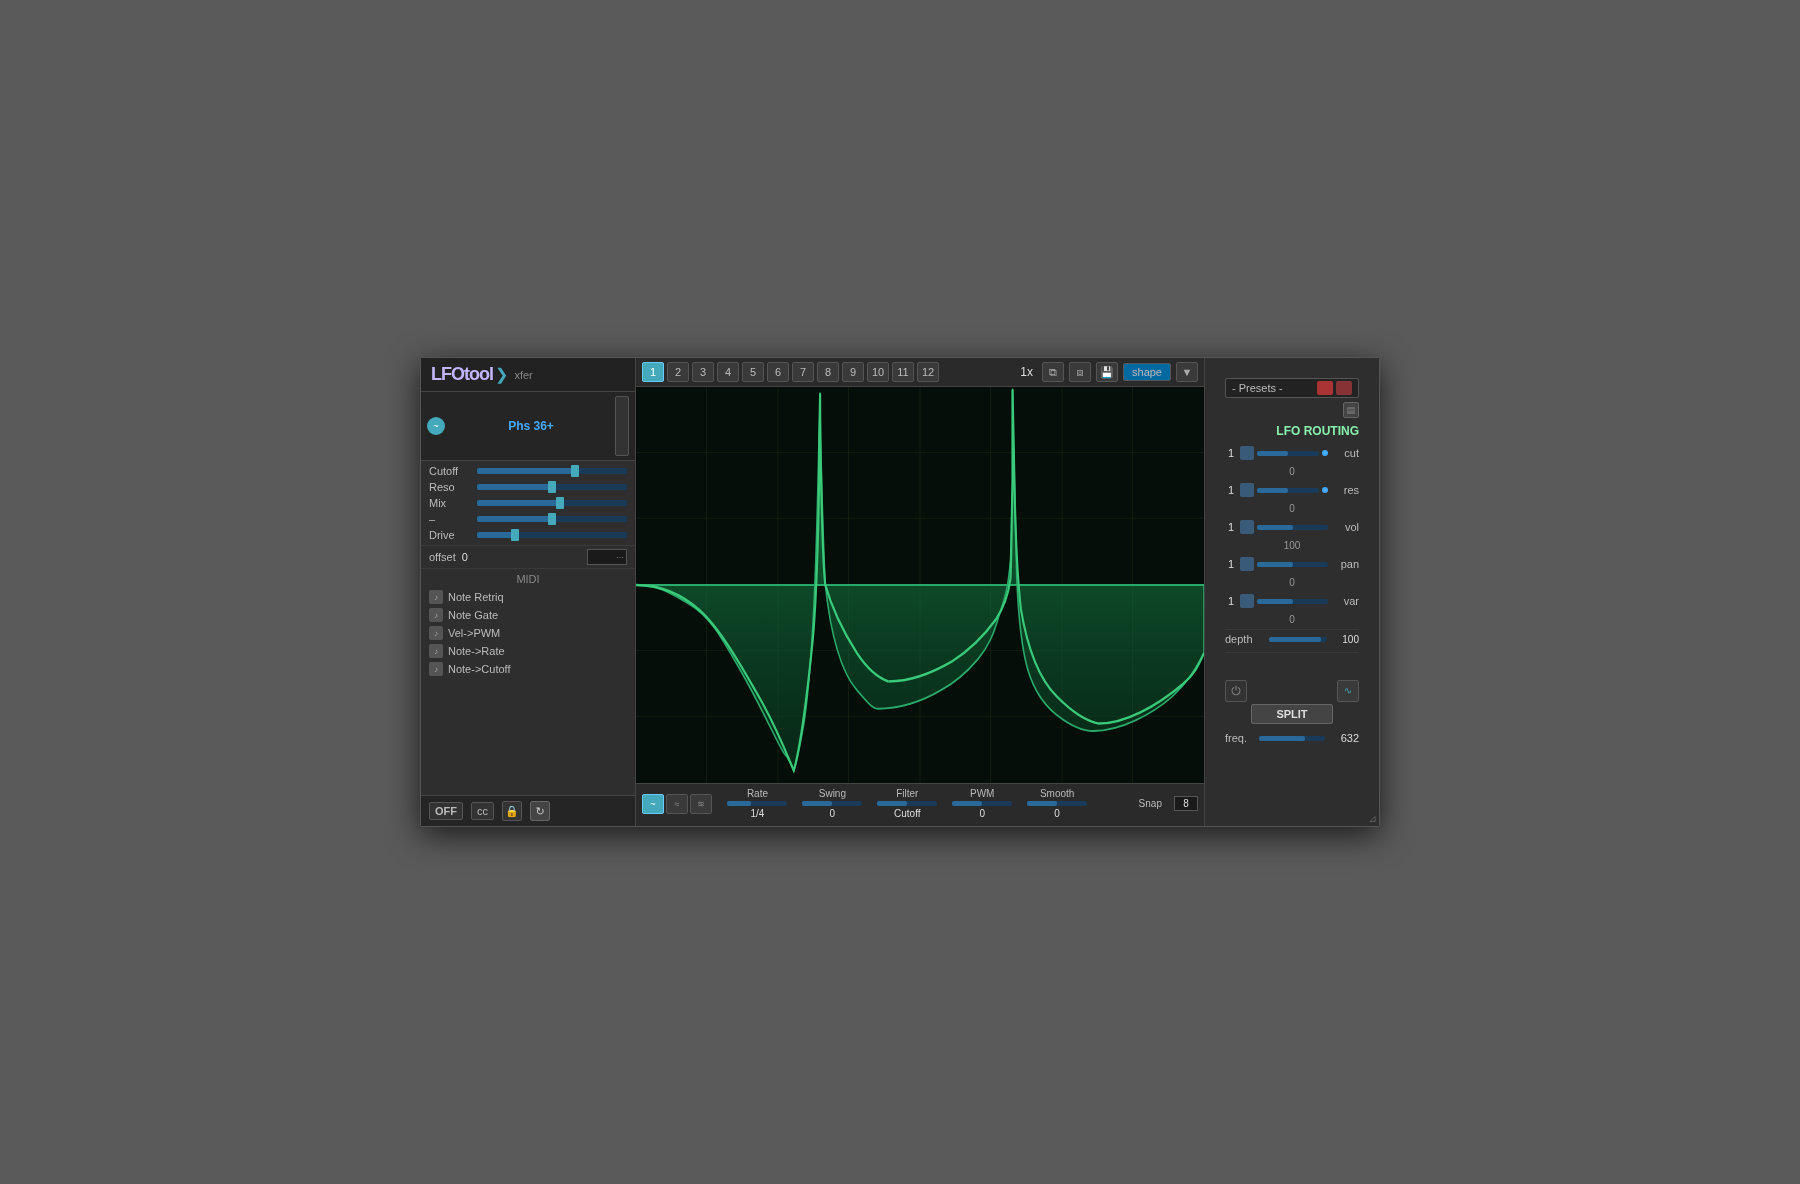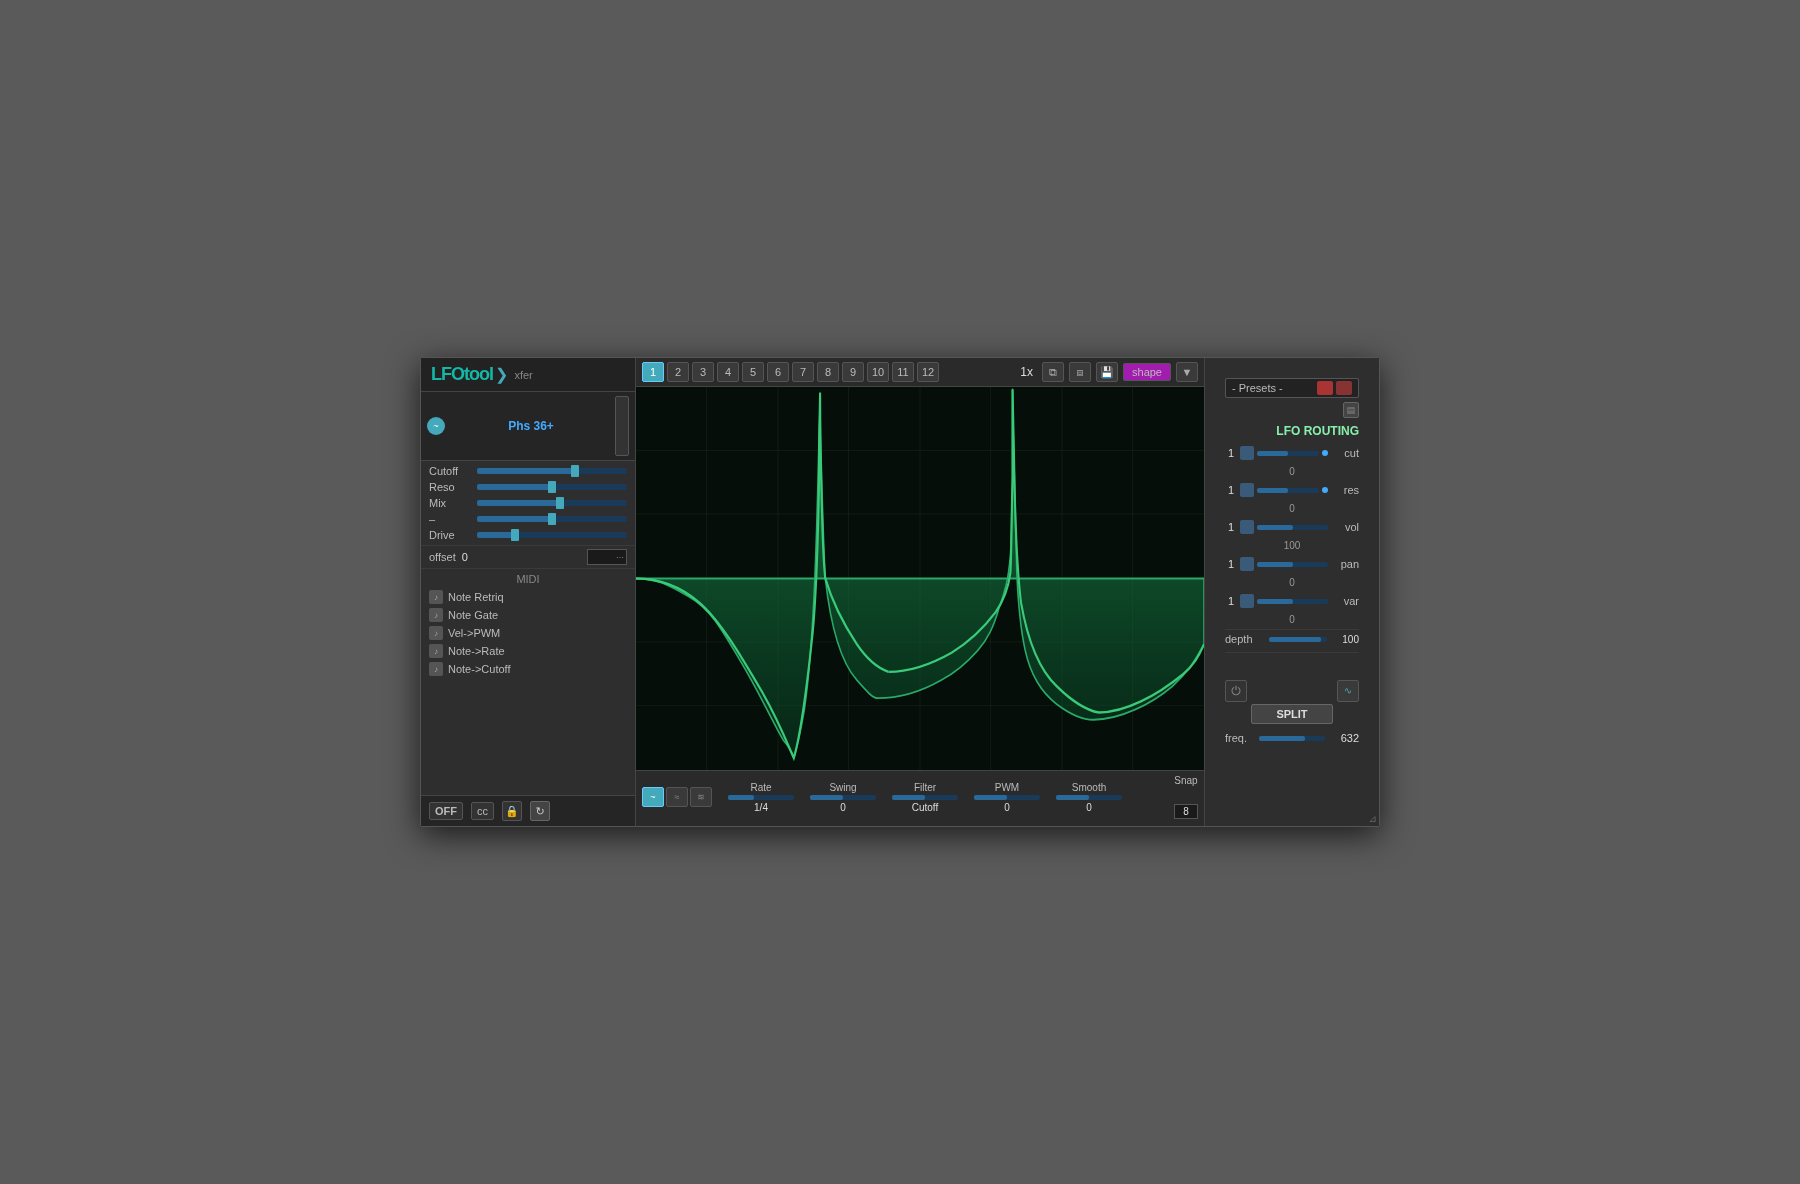--- a/index.html
+++ b/index.html
@@ -33,21 +33,21 @@
     }
     .logo-bar {
       background: #222;
       padding: 6px 10px;
       display: flex;
       align-items: center;
       gap: 0;
       border-bottom: 1px solid #444;
     }
     .logo-lfo {
-      color: #14b8a6;
+      color: #c4b5fd;
       font-size: 18px;
       font-weight: bold;
       letter-spacing: -1px;
     }
     .logo-xfer {
       color: #888;
       font-size: 11px;
       margin-left: 4px;
     }
     .logo-arrow {
@@ -283,21 +283,21 @@
       height: 20px;
       background: #3a3a3a;
       border: 1px solid #555;
       border-radius: 2px;
       display: flex; align-items: center; justify-content: center;
       font-size: 11px;
       color: #aaa;
       cursor: pointer;
     }
     .shape-btn {
-      background: #a21caf;
+      background: #0369a1;
       border: 1px solid #555;
       color: #bbb;
       font-size: 11px;
       padding: 2px 8px;
       border-radius: 2px;
       cursor: pointer;
     }
     .waveform-area {
       flex: 1;
       background: #050e08;
@@ -357,23 +357,23 @@
       background: #1a3a5a;
       border-radius: 2px;
       position: relative;
     }
     .ctrl-value {
       color: #ddd;
       font-size: 10px;
     }
     .snap-box {
       display: flex;
-      flex-direction: column;
-      align-items: center;
-      gap: 18px;
+      flex-direction: row;
+      align-items: center;
+      gap: 12px;
       margin-left: 44px;
     }
     .snap-label {
       color: #bbb;
       font-size: 10px;
     }
     .snap-val {
       color: #ddd;
       font-size: 10px;
       background: #1a1a1a;

